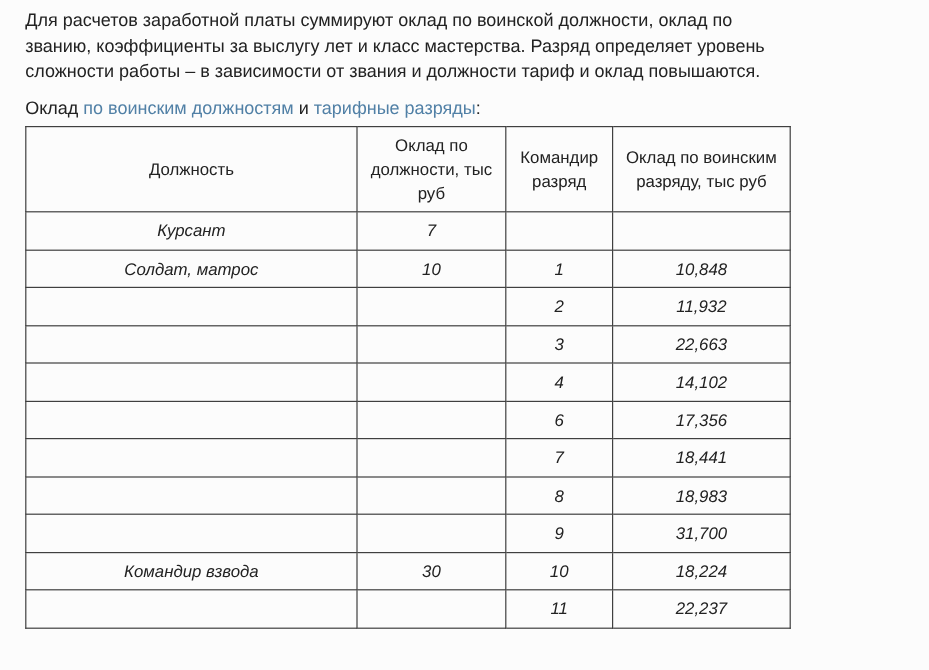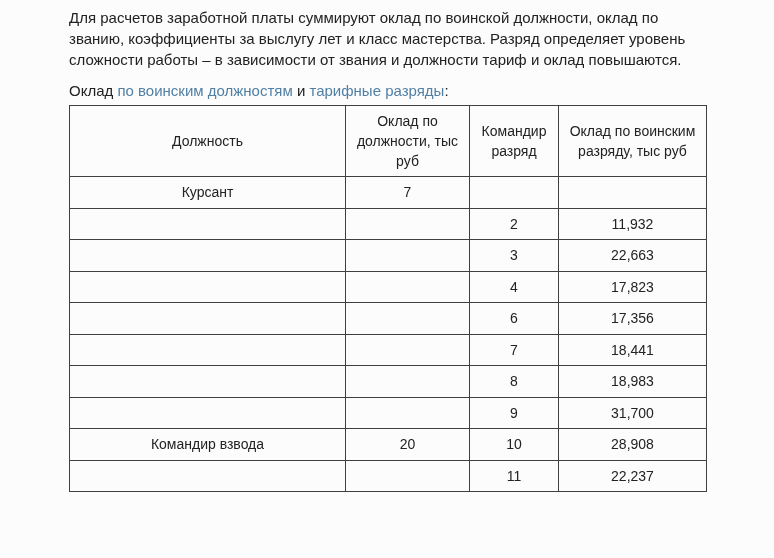--- a/index.html
+++ b/index.html
@@ -9,21 +9,21 @@
   }
   body {
     width: 774px;
     height: 558px;
     overflow: hidden;
     background: #fcfcfc;
     font-family: "Liberation Sans", "DejaVu Sans", sans-serif;
     color: #222222;
   }
   .content {
-    padding: 7px 0 0 69px;
+    padding: 7px 0 0 21px;
     width: 700px;
   }
   .intro {
     margin: 0;
     width: 648px;
     font-size: 15px;
     line-height: 21px;
     color: #222222;
   }
   .lead {
@@ -54,20 +54,21 @@
     font-weight: normal;
     color: #222222;
     padding: 1px 6px;
     overflow: hidden;
   }
   table.salary th {
     height: 71px;
   }
   table.salary td {
     height: 31.5px;
+    font-style: italic;
   }
 </style>
 </head>
 <body>
 
 <div class="content">
 
   <p class="intro">Для расчетов заработной платы суммируют оклад по воинской должности, оклад по званию, коэффициенты за выслугу лет и класс мастерства. Разряд определяет уровень сложности работы – в зависимости от звания и должности тариф и оклад повышаются.</p>
 
   <p class="lead"><span>Оклад </span><a>по воинским должностям</a><span> и </span><a>тарифные разряды</a><span>:</span></p>
@@ -88,36 +89,42 @@
       </tr>
     </thead>
     <tbody>
         <tr>
           <td>Курсант</td>
           <td>7</td>
           <td></td>
           <td></td>
         </tr>
         <tr>
+          <td>Солдат, матрос</td>
+          <td>10</td>
+          <td>1</td>
+          <td>10,848</td>
+        </tr>
+        <tr>
           <td></td>
           <td></td>
           <td>2</td>
           <td>11,932</td>
         </tr>
         <tr>
           <td></td>
           <td></td>
           <td>3</td>
           <td>22,663</td>
         </tr>
         <tr>
           <td></td>
           <td></td>
           <td>4</td>
-          <td>17,823</td>
+          <td>14,102</td>
         </tr>
         <tr>
           <td></td>
           <td></td>
           <td>6</td>
           <td>17,356</td>
         </tr>
         <tr>
           <td></td>
           <td></td>
@@ -131,23 +138,23 @@
           <td>18,983</td>
         </tr>
         <tr>
           <td></td>
           <td></td>
           <td>9</td>
           <td>31,700</td>
         </tr>
         <tr>
           <td>Командир взвода</td>
-          <td>20</td>
+          <td>30</td>
           <td>10</td>
-          <td>28,908</td>
+          <td>18,224</td>
         </tr>
         <tr>
           <td></td>
           <td></td>
           <td>11</td>
           <td>22,237</td>
         </tr>
       </tbody>
   </table>
 

